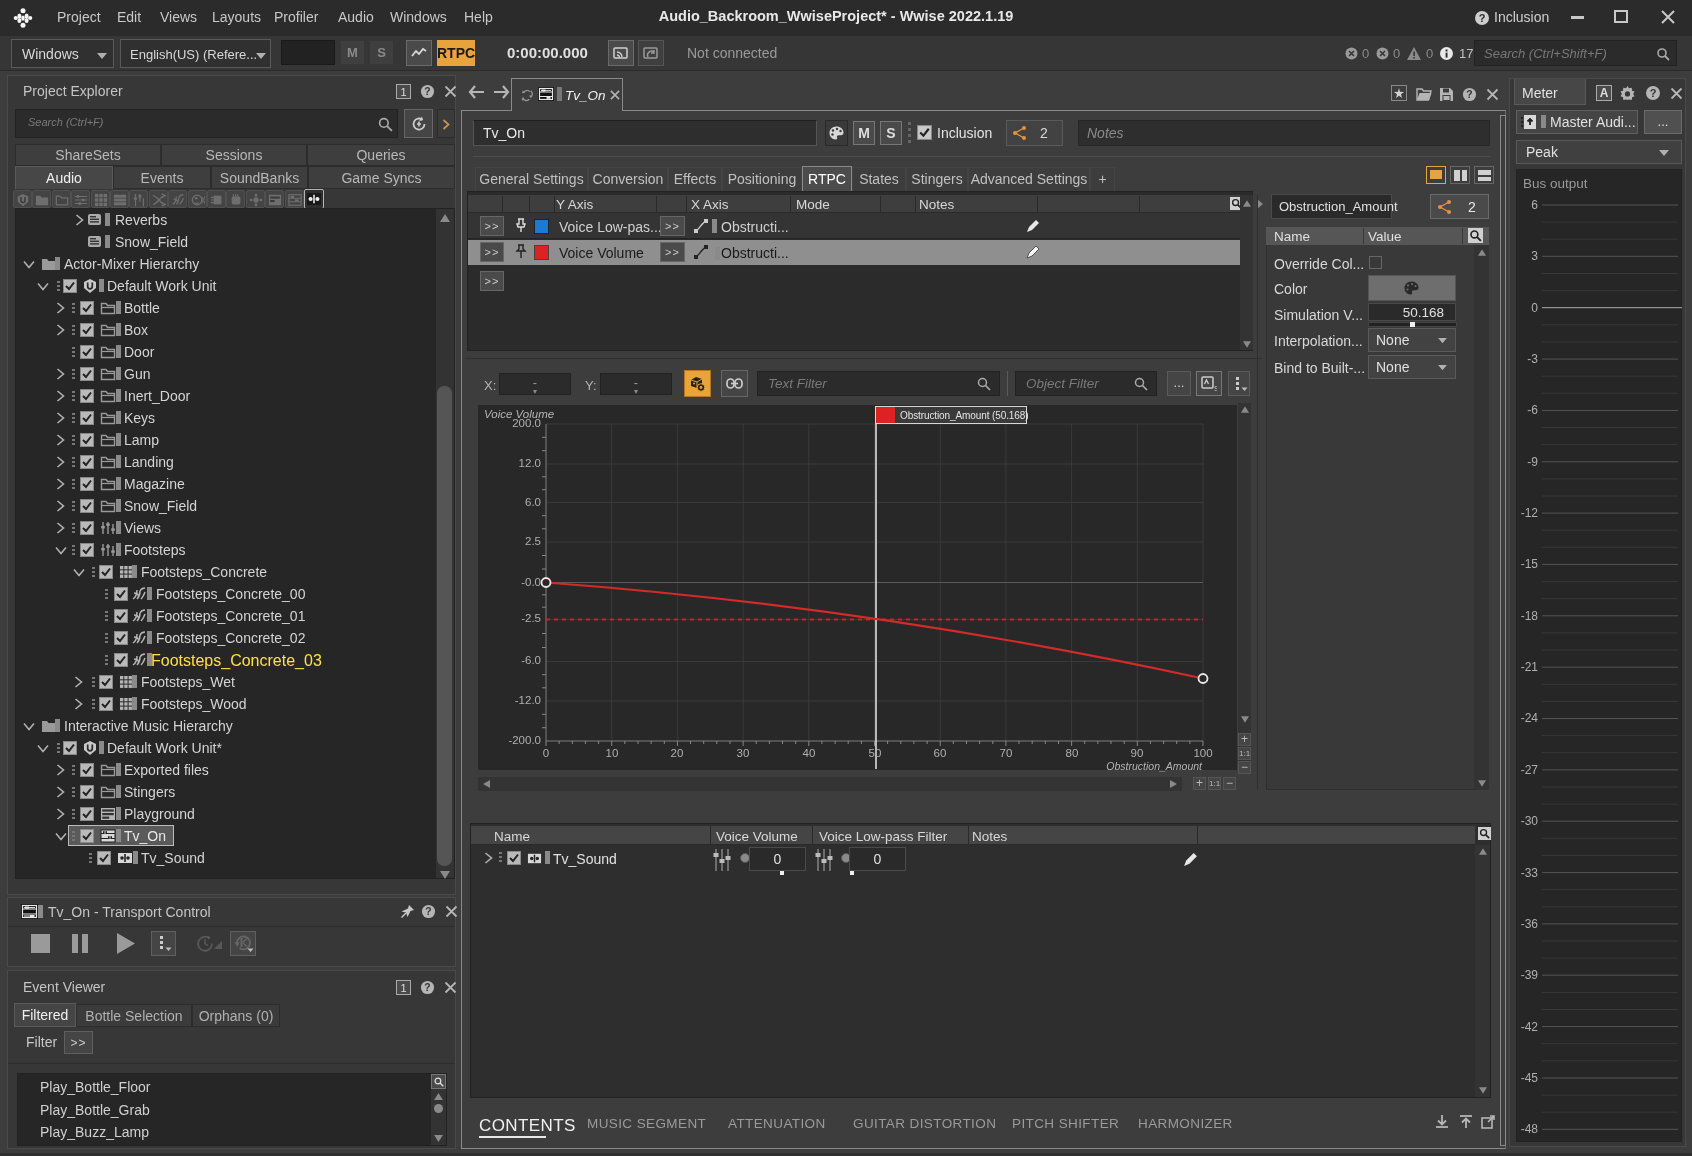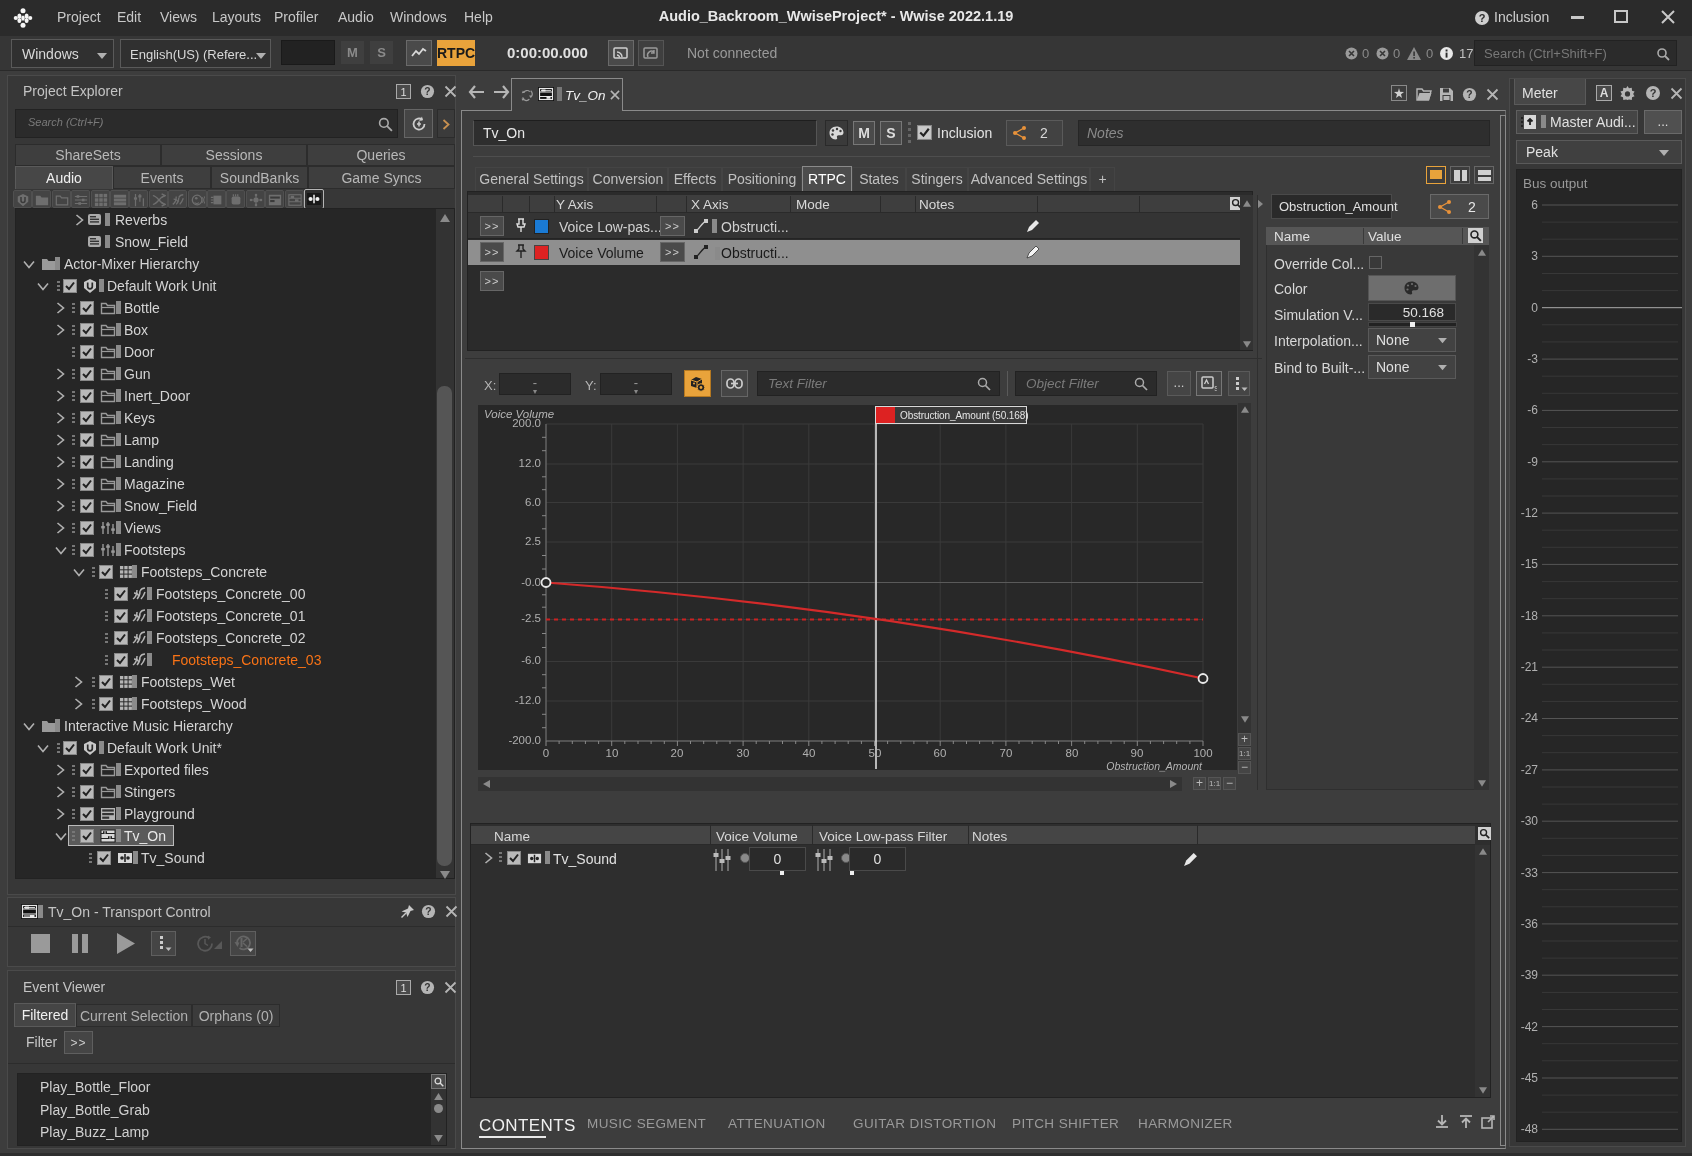--- a/index.html
+++ b/index.html
@@ -107,21 +107,21 @@
       <rect x="6.3" y="10" width="1.6" height="1.6" fill="#363636"></rect>
     </svg>
   <div class="abs" style="left:1426px;top:10px;color:#8a8a8a">0</div>
   <svg class="abs" style="left:1440px;top:11px" width="13" height="13" viewBox="0 0 13 13">
       <circle cx="6.5" cy="6.5" r="6.5" fill="#e8e8e8"></circle>
       <rect x="5.6" y="2.5" width="1.9" height="2" fill="#2b2b2b"></rect>
       <rect x="5.6" y="5.6" width="1.9" height="5" fill="#2b2b2b"></rect>
     </svg>
   <div class="abs" style="left:1459px;top:10px;color:#c0c0c0">17</div>
   <div class="abs input" style="left:1474px;top:4px;width:203px;height:26px;">
-    <span style="position:absolute;left:9px;top:5px;font-size:13px;color:#787878">Search (Ctrl+Shift+F)</span>
+    <span style="position:absolute;left:9px;top:5px;font-style:italic;font-size:13px;color:#787878">Search (Ctrl+Shift+F)</span>
     <svg class="abs" style="left:181px;top:6px" width="14" height="14" viewBox="0 0 14 14">
         <circle cx="6" cy="6" r="4" stroke="#aaa" stroke-width="1.6" fill="none"></circle>
         <path d="M9 9 L13 13" stroke="#aaa" stroke-width="1.8"></path>
       </svg>
   </div>
 </div>
 
 <div class="panel" id="projexp" style="left:7px;top:75px;width:449px;height:820px;border-color:#4a4a4a;border-width:1px;">
 
   <div class="abs ptitle" style="left:15px;top:7px;font-size:14px">Project Explorer</div>
@@ -608,21 +608,21 @@
     </svg>
 <svg class="abs" style="left:131px;top:652px" width="16" height="16" viewBox="0 0 16 16">
       <g stroke="#b5b5b5" stroke-width="1.5" fill="none">
         <path d="M2 13 C5 11 6 8 6 4"></path>
         <path d="M6 13 C8 11 9 8 9 5 M9 5 c1 -2 3 -3 5 -3"></path>
         <path d="M10 13 c2 -2 3 -4 4 -7"></path>
         <path d="M3 7 c2 0 4 1 5 3"></path>
       </g>
     </svg>
 <div class="abs" style="left:147px;top:653px;width:5px;height:13px;background:#8a8a8a"></div>
-<div class="abs" style="left:172px;top:652px;font-size:14px;color:#f97316">Footsteps_Concrete_03</div>
+<div class="abs" style="left:151px;top:652px;font-size:16px;color:#fde047">Footsteps_Concrete_03</div>
 <svg class="abs" style="left:74px;top:676px" width="9" height="12" viewBox="0 0 9 12">
       <path d="M1.5 1 L7.5 6 L1.5 11" stroke="#b0b0b0" stroke-width="1.6" fill="none"></path>
     </svg>
 <div class="abs" style="left:92px;top:677px;width:3px;height:11px;background:repeating-linear-gradient(to bottom,#777 0 2px,transparent 2px 4px)"></div>
 <svg class="abs" style="left:99px;top:675px" width="14" height="14" viewBox="0 0 14 14">
       <rect x="0.5" y="0.5" width="13" height="13" fill="#b9b9b9" stroke="#888"></rect>
       <path d="M3 7 L6 10 L11 3.5" stroke="#222" stroke-width="2" fill="none"></path>
     </svg>
 <svg class="abs" style="left:118px;top:674px" width="16" height="16" viewBox="0 0 16 16">
       <rect x="1" y="1" width="14" height="14" fill="#2a2a2a"></rect>
@@ -827,21 +827,21 @@
   <div class="abs" style="left:388px;top:9px;width:15px;height:15px;border:1px solid #aaa;background:#4a4a4a;color:#ddd;font-size:11px;text-align:center;line-height:15px">1</div>
   <svg class="abs" style="left:412px;top:9px" width="15" height="15" viewBox="0 0 16 16">
       <circle cx="8" cy="8" r="7" fill="#b5b5b5"></circle>
       <text x="8" y="12" font-size="11" font-weight="bold" fill="#333" text-anchor="middle" font-family="Liberation Sans">?</text>
     </svg>
   <svg class="abs" style="left:436px;top:10px" width="13" height="13" viewBox="0 0 13 13">
       <path d="M1.5 1.5 L11.5 11.5 M11.5 1.5 L1.5 11.5" stroke="#b5b5b5" stroke-width="1.8"></path>
     </svg>
 
   <div class="abs" style="left:6px;top:32px;width:62px;height:24px;background:#454545;border:1px solid #5a5a5a;color:#f0f0f0;text-align:center;line-height:23px;font-size:14px;z-index:2">Filtered</div>
-  <div class="abs" style="left:68px;top:33px;width:116px;height:23px;background:#3b3b3b;border:1px solid #2c2c2c;color:#b0b0b0;text-align:center;line-height:22px;font-size:14px">Current Selection</div>
+  <div class="abs" style="left:68px;top:33px;width:116px;height:23px;background:#3b3b3b;border:1px solid #2c2c2c;color:#b0b0b0;text-align:center;line-height:22px;font-size:14px">Bottle Selection</div>
   <div class="abs" style="left:184px;top:33px;width:88px;height:23px;background:#3b3b3b;border:1px solid #2c2c2c;color:#b0b0b0;text-align:center;line-height:22px;font-size:14px">Orphans (0)</div>
 
   <div class="abs" style="left:18px;top:63px;font-size:14px;color:#c8c8c8">Filter</div>
   <div class="abs btn" style="left:56px;top:60px;width:29px;height:23px;background:#454545;border:1px solid #5f5f5f;color:#ccc;line-height:22px;font-size:12px;letter-spacing:1px">&gt;&gt;</div>
   <div class="abs" style="left:0px;top:92px;width:447px;height:1px;background:#2c2c2c"></div>
 
   <div class="abs well" style="left:9px;top:102px;width:430px;height:73px"></div>
   <div class="abs" style="left:32px;top:108px;font-size:14px;color:#d0d0d0">Play_Bottle_Floor</div>
   <div class="abs" style="left:32px;top:131px;font-size:14px;color:#d0d0d0">Play_Bottle_Grab</div>
   <div class="abs" style="left:32px;top:153px;font-size:14px;color:#d0d0d0">Play_Buzz_Lamp</div>

